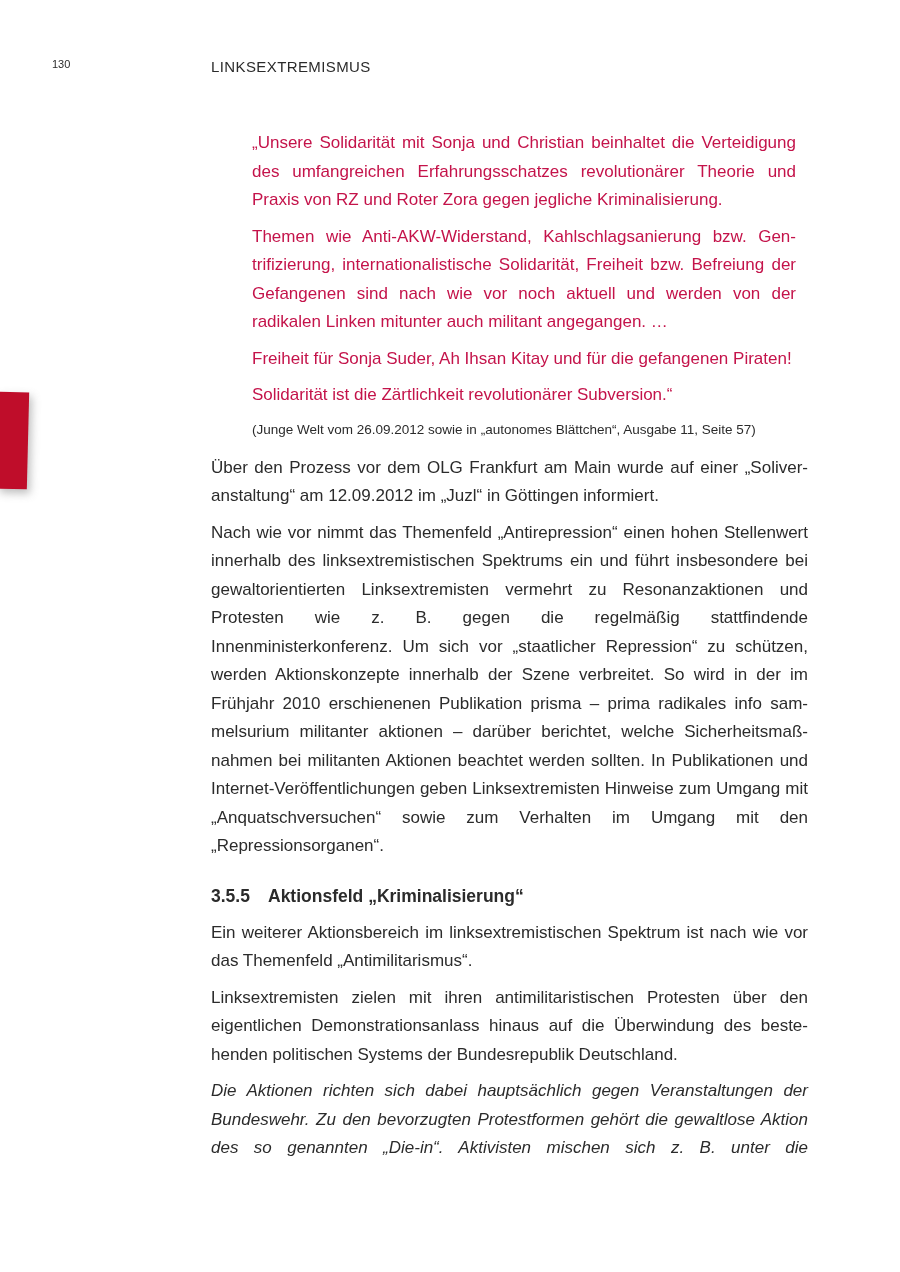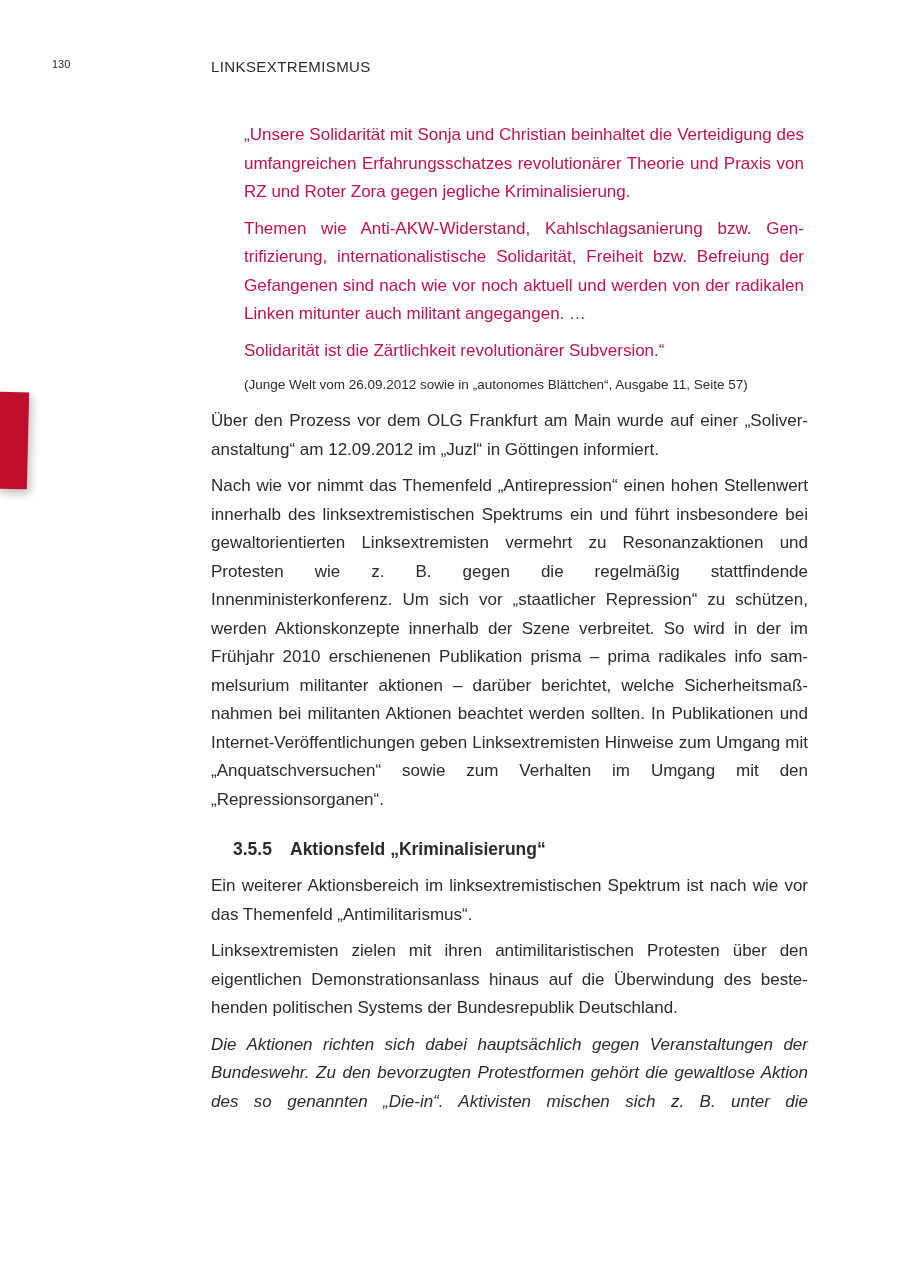--- a/index.html
+++ b/index.html
@@ -36,60 +36,61 @@
     transform:rotate(1.4deg);
     box-shadow:3px 4px 8px rgba(110,110,110,0.45);
   }
   
   .content{
     position:absolute;left:211px;top:117px;width:597px;
     font-size:17px;line-height:28.5px;
   }
   .content p{margin:0 0 8px 0;text-align:justify;hyphens:manual;}
   .body-p{color:var(--text-color);}
-  .quote-block{margin:4px;}
+  .quote-block{margin:12px;}
   .quote-p{
     color:var(--quote-red);
     margin:0 0 8px 0;
     padding-left:29px;
     text-align:justify;
   }
   .quote-source{
     color:var(--text-color);
     font-size:13.5px;line-height:24px;
     padding-left:29px;
     margin:0 0 10px 0 !important;
     text-align:left !important;
   }
   .section-heading{
     margin:24px 0 12px 0;
     font-size:17.5px;line-height:22px;font-weight:700;
     color:var(--text-color);
   }
-  .section-heading .sec-num{display:inline-block;width:57px;margin-left:22px;}
+  .section-heading .sec-num{display:inline-block;width:57px;}
   .continued{text-align-last:justify;font-style:italic;}
 </style>
 </head>
 <body>
 
 <div class="page">
 
   <div class="page-header">
     <span class="page-num">130</span>
     <span class="running-header">LINKSEXTREMISMUS</span>
   </div>
 
   <div class="accent-bar"></div>
 
   <main class="content">
 
 
     <div class="quote-block">
       <p class="quote-p">„Unsere Solidarität mit Sonja und Christian beinhaltet die Verteidi­gung des umfangreichen Erfahrungsschatzes revolutionärer Theorie und Praxis von RZ und Roter Zora gegen jegliche Kriminalisierung.</p>
       <p class="quote-p">Themen wie Anti-AKW-Widerstand, Kahlschlagsanierung bzw. Gen­trifizierung, internationalistische Solidarität, Freiheit bzw. Befreiung der Gefangenen sind nach wie vor noch aktuell und werden von der radikalen Linken mitunter auch militant angegangen. …</p>
+      <p class="quote-p">Freiheit für Sonja Suder, Ah Ihsan Kitay und für die gefangenen Pira­ten!</p>
       <p class="quote-p">Solidarität ist die Zärtlichkeit revolutionärer Subversion.“</p>
       <p class="quote-source">(Junge Welt vom 26.09.2012 sowie in „autonomes Blättchen“, Ausgabe 11, Seite 57)</p>
     </div>
 
     <p class="body-p">Über den Prozess vor dem OLG Frankfurt am Main wurde auf einer „Soliver­anstaltung“ am 12.09.2012 im „Juzl“ in Göttingen informiert.</p>
 
     <p class="body-p">Nach wie vor nimmt das Themenfeld „Antirepression“ einen hohen Stel­lenwert innerhalb des linksextremistischen Spektrums ein und führt ins­besondere bei gewaltorientierten Linksextremisten vermehrt zu Reso­nanzaktionen und Protesten wie z. B. gegen die regelmäßig stattfindende Innenministerkonferenz. Um sich vor „staatlicher Repression“ zu schützen, werden Aktionskonzepte innerhalb der Szene verbreitet. So wird in der im Frühjahr 2010 erschienenen Publikation prisma – prima radikales info sam­melsurium militanter aktionen – darüber berichtet, welche Sicherheitsmaß­nahmen bei militanten Aktionen beachtet werden sollten. In Publikationen und Internet-Veröffentlichungen geben Linksextremisten Hinweise zum Umgang mit „Anquatschversuchen“ sowie zum Verhalten im Umgang mit den „Repressionsorganen“.</p>
 
     <h3 class="section-heading">
       <span class="sec-num">3.5.5</span><span>Aktionsfeld „Kriminalisierung“</span>

